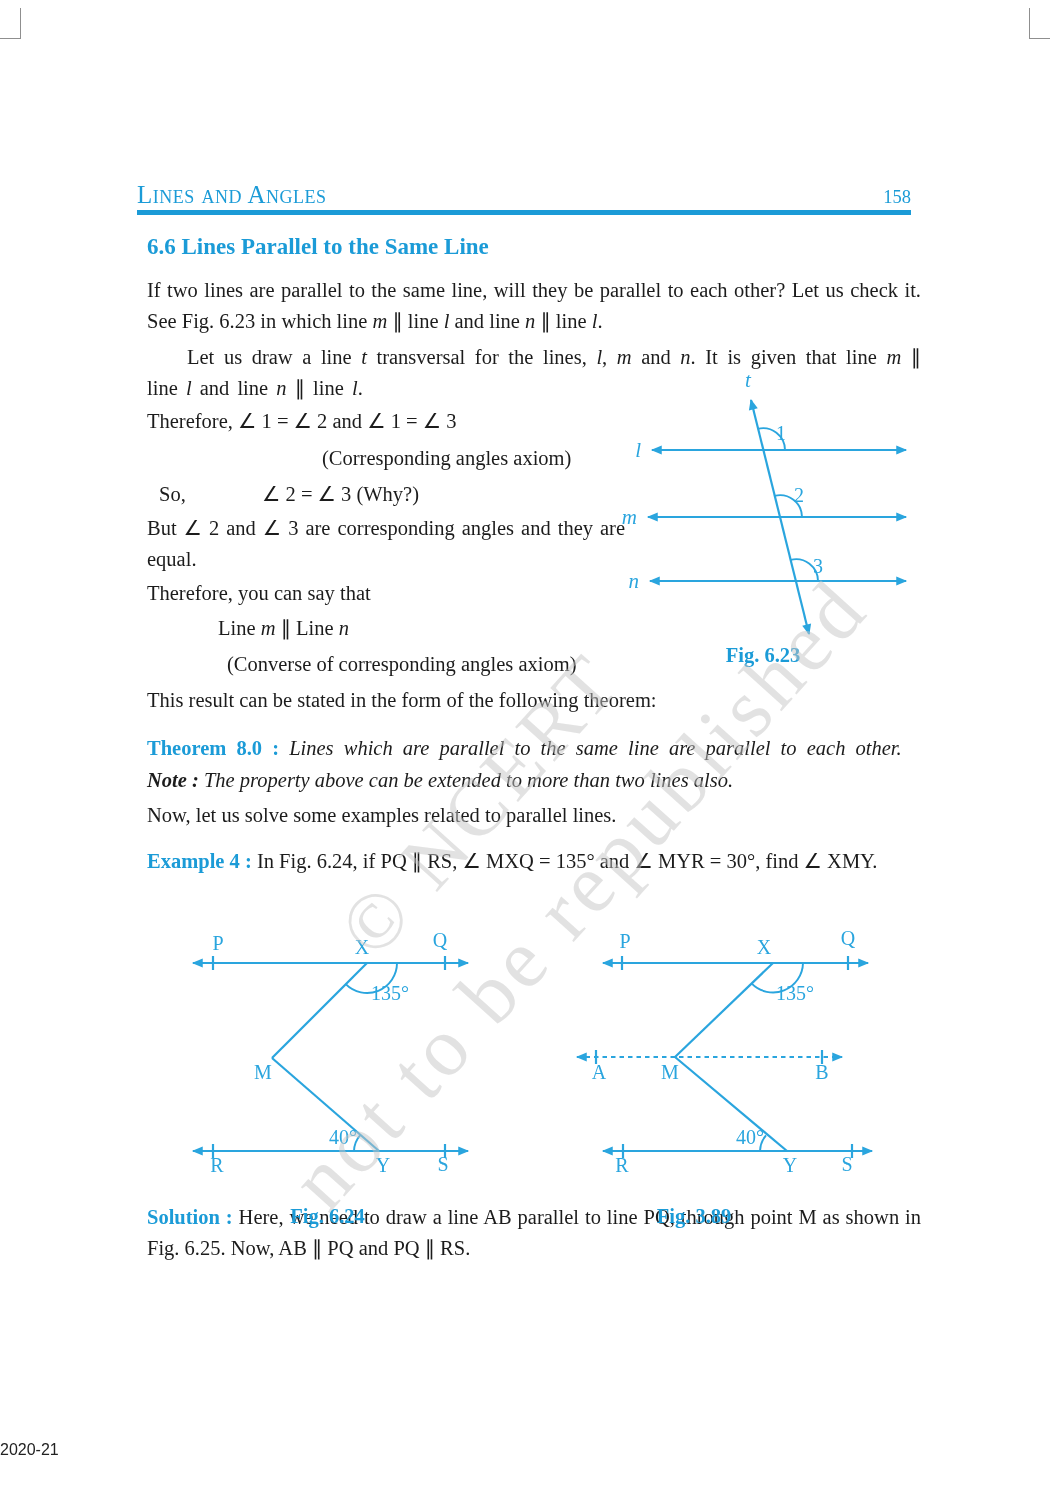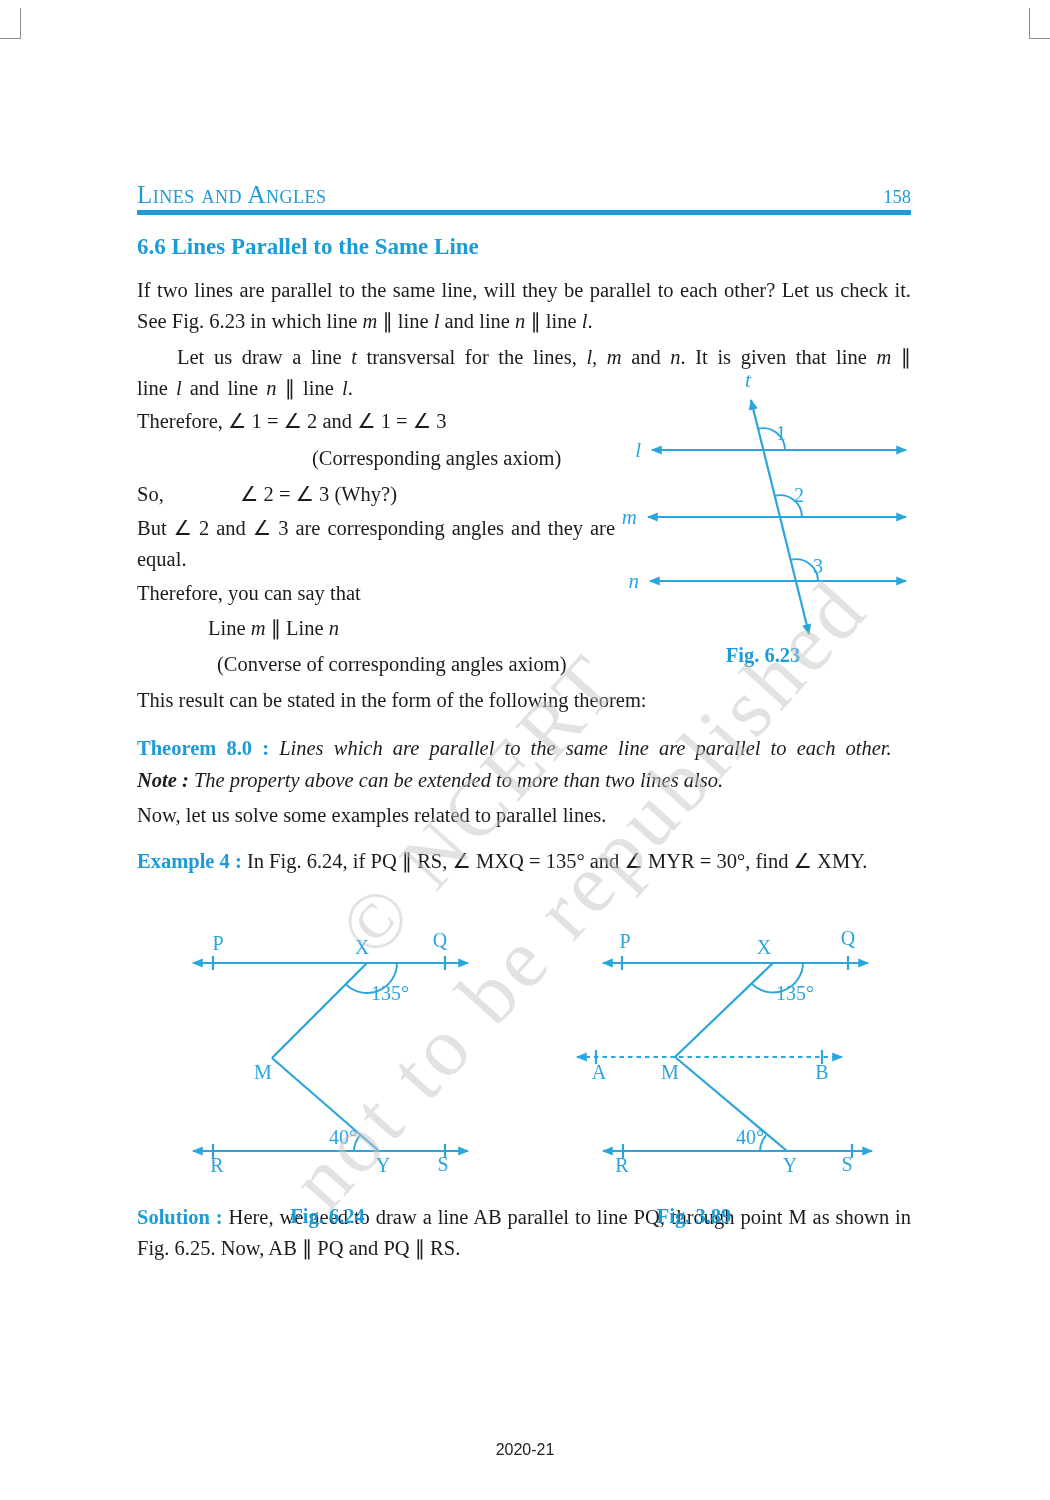--- a/index.html
+++ b/index.html
@@ -7,21 +7,21 @@
         font-family:"Liberation Serif", serif;color:#1c1c1c;}
   
   .crop{position:absolute;background:#8f8f8f;}
   
   .runhead{position:absolute;left:137px;top:181px;width:774px;display:flex;
            justify-content:space-between;align-items:baseline;color:#1b9bd7;}
   .runhead .title{font-variant:small-caps;font-size:25px;letter-spacing:.5px;}
   .runhead .pnum{font-size:18.5px;}
   .rule{position:absolute;left:137px;top:210px;width:774px;height:5px;background:#1b9bd7;}
   
-  .content{position:absolute;left:137px;top:232px;width:774px;font-size:20.5px;line-height:31px;}
+  .content{position:absolute;left:147px;top:232px;width:774px;font-size:20.5px;line-height:31px;}
   .content p{margin:0;}
   h2.sechead{font-size:23px;line-height:30px;color:#1b9bd7;margin:0 0 13px 0;font-weight:bold;}
   .just{text-align:justify;}
   .indent{text-indent:40px;}
   .ws{word-spacing:3px;}
   .ws5{word-spacing:5px;}
   .narrow{width:478px;}
   .f-i{font-style:italic;}
   .lead-blue{color:#1b9bd7;font-weight:bold;}
   .lead-bold{font-weight:bold;}
@@ -40,21 +40,21 @@
   svg text.it{font-style:italic;font-size:21px;}
   .spacer-figs{height:325px;}
   
   .watermark{position:absolute;left:30px;top:440px;width:1000px;height:820px;
              display:flex;flex-direction:column;justify-content:center;align-items:center;
              gap:52px;transform:rotate(-48deg);color:#c6c6c6;opacity:.5;
              pointer-events:none;letter-spacing:5px;line-height:1;z-index:5;}
   .watermark .w1{font-size:80px;}
   .watermark .w2{font-size:84px;white-space:nowrap;}
   
-  .footer{position:absolute;left:0;top:1441px;width:100%;text-align:center;
+  .footer{position:absolute;left:0;top:1441px;width:100%;
           font-family:"Liberation Sans", sans-serif;font-size:16px;color:#222;}
 </style>
 </head>
 <body>
 
 <div class="page">
 
   <div class="crop" style="left:20px;top:8px;width:1px;height:30px;"></div>
   <div class="crop" style="left:0;top:38px;width:21px;height:1px;"></div>
   <div class="crop" style="left:1029px;top:8px;width:1px;height:30px;"></div>
@@ -68,21 +68,21 @@
 
   <div class="content">
     <h2 class="sechead">6.6 Lines Parallel to the Same Line</h2>
 
     <p class="just" style="margin-bottom:5px;"><span>If two lines are parallel to the same line, will they be parallel to each other? Let us check it. See Fig. 6.23 in which line </span><span class="f-i">m</span><span> ∥ line </span><span class="f-i">l</span><span> and line </span><span class="f-i">n</span><span> ∥ line </span><span class="f-i">l</span><span>.</span></p>
     <p class="just indent ws"><span>Let us draw a line </span><span class="f-i">t</span><span> transversal for the lines, </span><span class="f-i">l</span><span>, </span><span class="f-i">m</span><span> and </span><span class="f-i">n</span><span>. It is given that line </span><span class="f-i">m</span><span> ∥ line </span><span class="f-i">l</span><span> and line </span><span class="f-i">n</span><span> ∥ line </span><span class="f-i">l</span><span>.</span></p>
 
     <div class="narrow">
       <p style="margin-top:2px;">Therefore, ∠ 1 = ∠ 2  and  ∠ 1 = ∠ 3</p>
       <p style="margin-top:6px;margin-left:175px;">(Corresponding angles axiom)</p>
-      <p style="margin-top:5px;"><span class="tab-so">So,</span><span>∠ 2 = ∠ 3 (Why?)</span></p>
+      <p style="margin-top:5px;margin-left:12px;"><span class="tab-so">So,</span><span>∠ 2 = ∠ 3 (Why?)</span></p>
       <p class="just" style="margin-top:3px;">But ∠ 2 and ∠ 3 are corresponding angles and they are equal.</p>
       <p style="margin-top:3px;">Therefore, you can say that</p>
       <p style="margin-top:4px;margin-left:71px;"><span>Line </span><span class="f-i">m</span><span> ∥ Line </span><span class="f-i">n</span></p>
       <p style="margin-top:5px;margin-left:80px;">(Converse of corresponding angles axiom)</p>
     </div>
 
     <p style="margin-top:5px;">This result can be stated in the form of the following theorem:</p>
 
     <p class="just ws5" style="margin-top:17px;"><span class="lead-blue">Theorem 8.0 :</span><span> </span><span class="theorem-body">Lines which are parallel to the same line are parallel to each other.</span></p>
 

